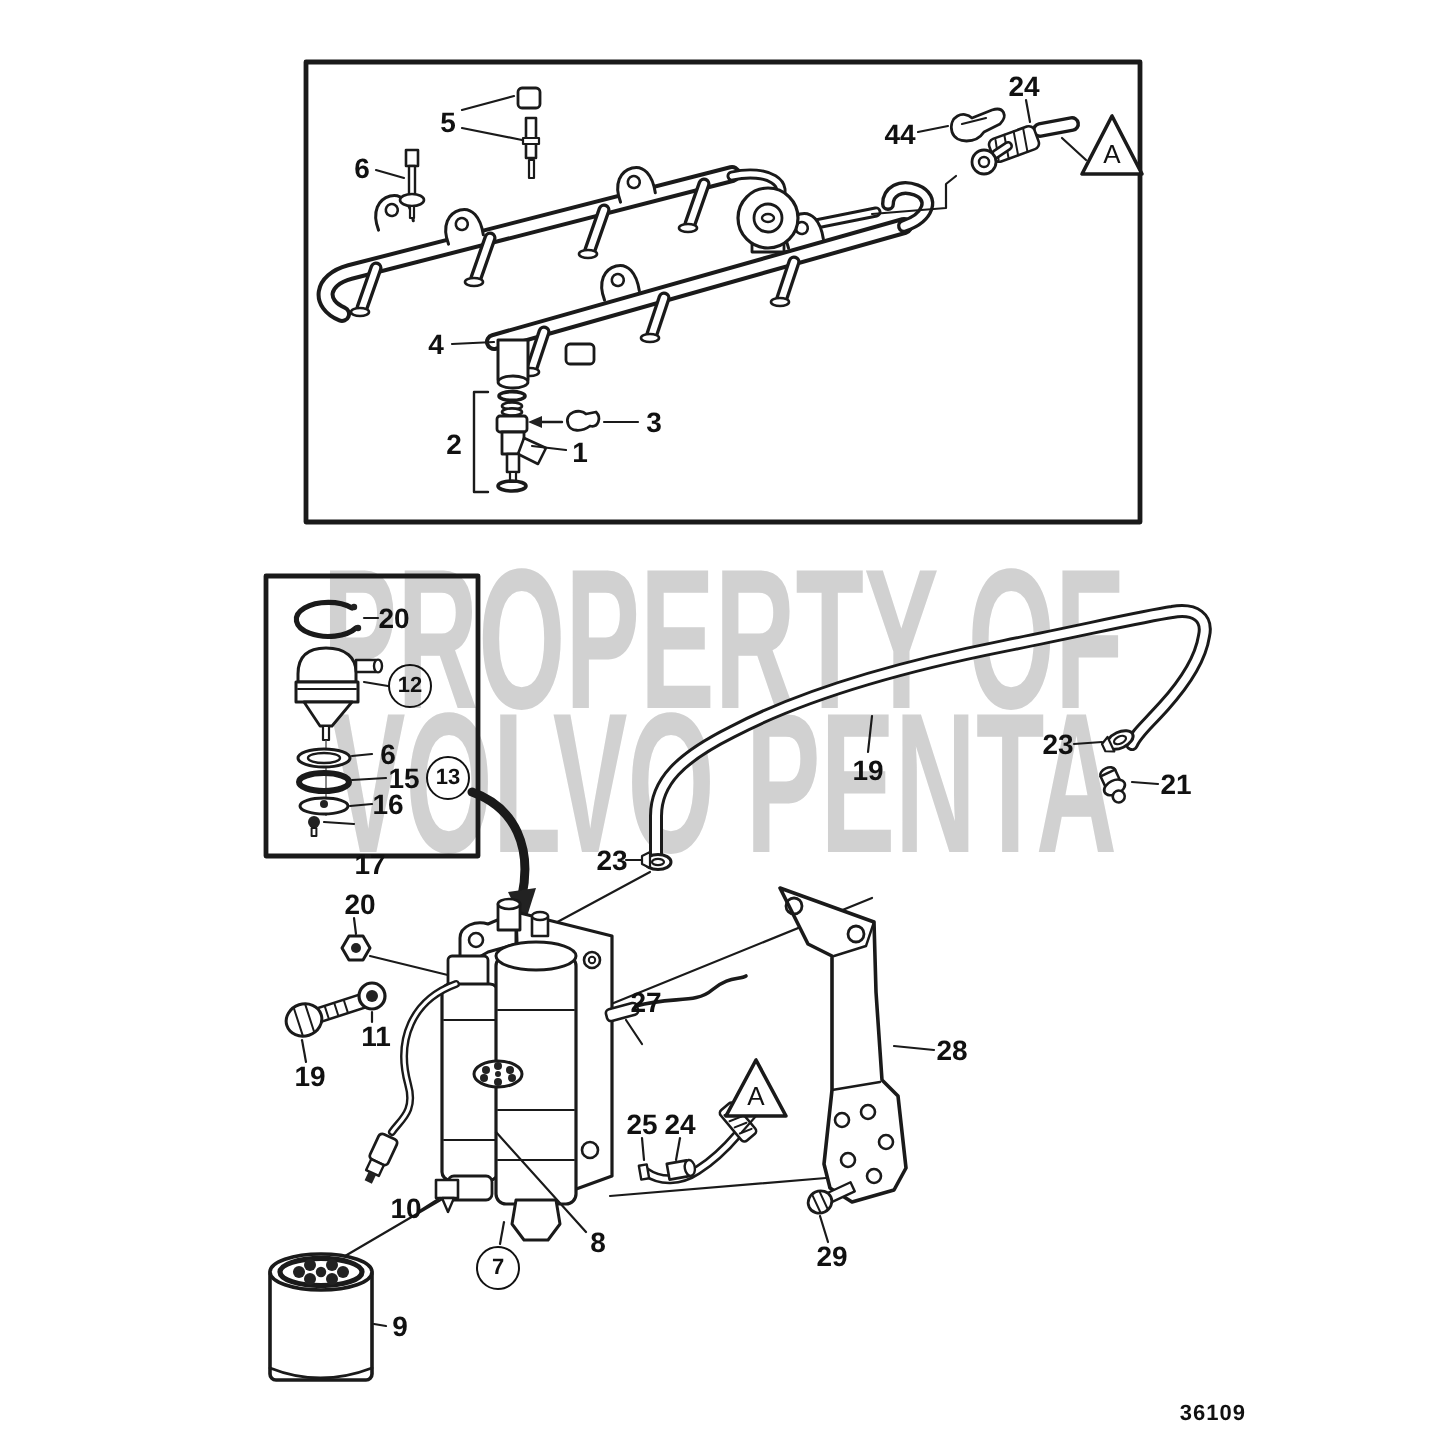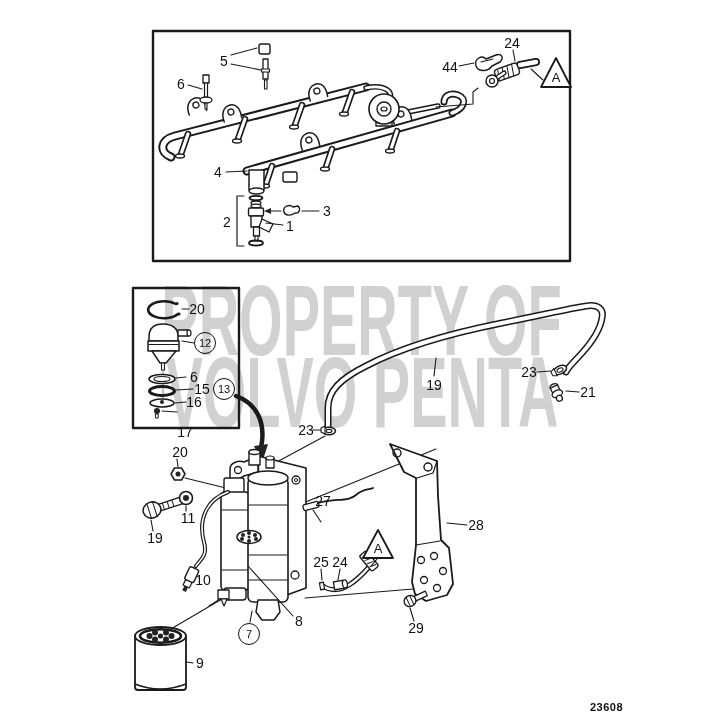--- a/index.html
+++ b/index.html
@@ -13,21 +13,21 @@
   .wm1{top:284px;height:72px;}
   .wm2{top:356px;height:72px;}
   
   svg.art{position:absolute;left:0;top:0;z-index:2;}
   .ln{stroke:#1a1a1a;fill:none;stroke-linecap:round;stroke-linejoin:round;}
   .wf{stroke:#1a1a1a;fill:#fff;stroke-linecap:round;stroke-linejoin:round;}
   .wh{stroke:#fff;fill:none;stroke-linecap:round;stroke-linejoin:round;}
   .dk{fill:#222;stroke:none;}
   
   .pn{position:absolute;z-index:3;transform:translate(-50%,-50%);
-      font-size:14px;font-weight:400;color:#111;white-space:nowrap;}
+      font-size:14px;font-weight:700;color:#111;white-space:nowrap;}
   .pn.circled{border:1.6px solid #111;border-radius:50%;width:20px;height:20px;
       display:flex;align-items:center;justify-content:center;font-size:11px;background:transparent;}
   .view-letter{position:absolute;z-index:3;transform:translate(-50%,-50%);
       font-size:13px;font-weight:500;color:#111;}
   .draw-no{position:absolute;z-index:3;right:100px;top:701px;
       font-size:11px;font-weight:700;color:#111;letter-spacing:.5px;}
 </style>
 </head>
 <body>
 
@@ -416,25 +416,25 @@
   <div class="pn circled" style="left:224px;top:389px">13</div>
 
   <div class="pn" style="left:434px;top:385px">19</div>
   <div class="pn" style="left:306px;top:430px">23</div>
   <div class="pn" style="left:529px;top:372px">23</div>
   <div class="pn" style="left:588px;top:392px">21</div>
 
   <div class="pn" style="left:180px;top:452px">20</div>
   <div class="pn" style="left:188px;top:518px">11</div>
   <div class="pn" style="left:155px;top:538px">19</div>
-  <div class="pn" style="left:203px;top:580px">10</div>
+  <div class="pn" style="left:203px;top:604px">10</div>
   <div class="pn circled" style="left:249px;top:634px">7</div>
   <div class="pn" style="left:299px;top:621px">8</div>
   <div class="pn" style="left:200px;top:663px">9</div>
   <div class="pn" style="left:323px;top:501px">27</div>
   <div class="pn" style="left:321px;top:562px">25</div>
   <div class="pn" style="left:340px;top:562px">24</div>
   <div class="view-letter" style="left:378px;top:548px">A</div>
   <div class="pn" style="left:476px;top:525px">28</div>
   <div class="pn" style="left:416px;top:628px">29</div>
 
-  <div class="draw-no">23608</div>
+  <div class="draw-no">36109</div>
 </div>
 
 </body></html>

